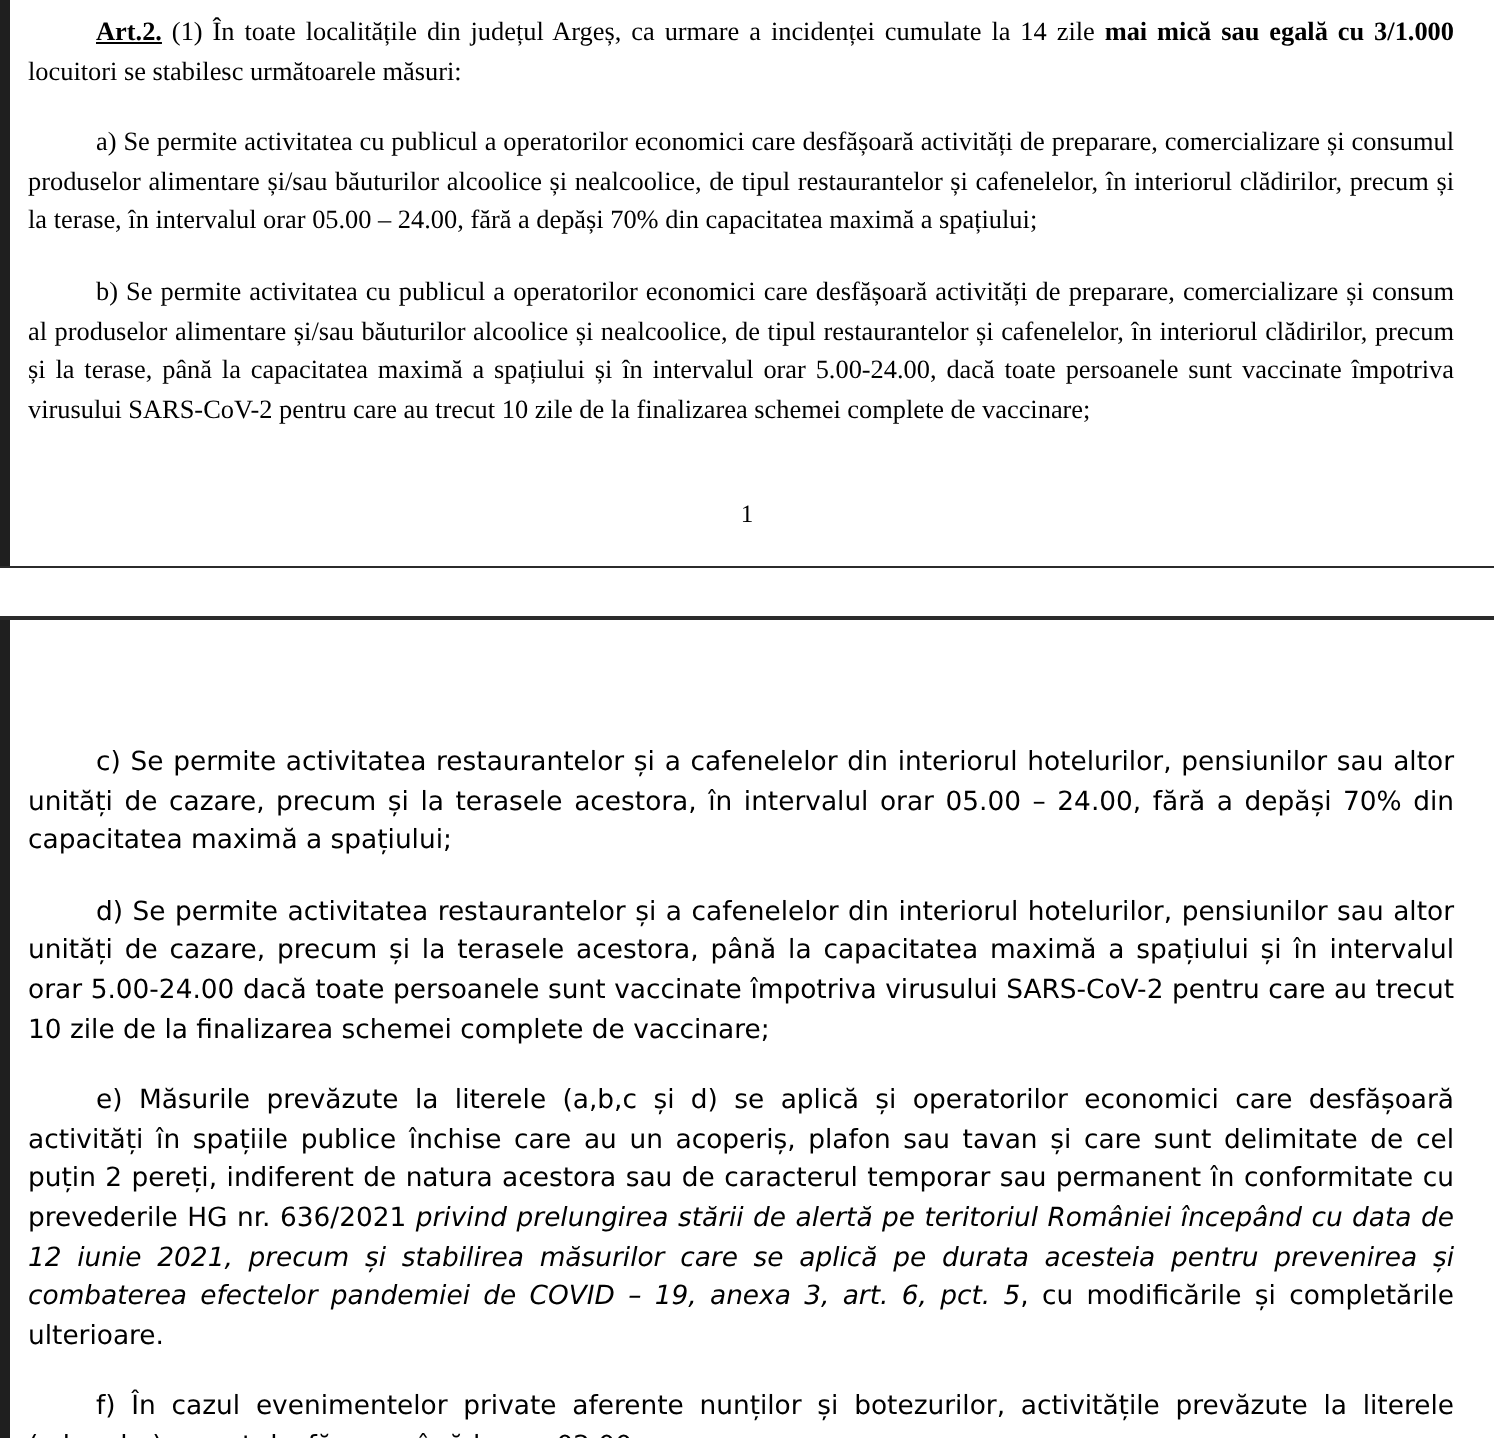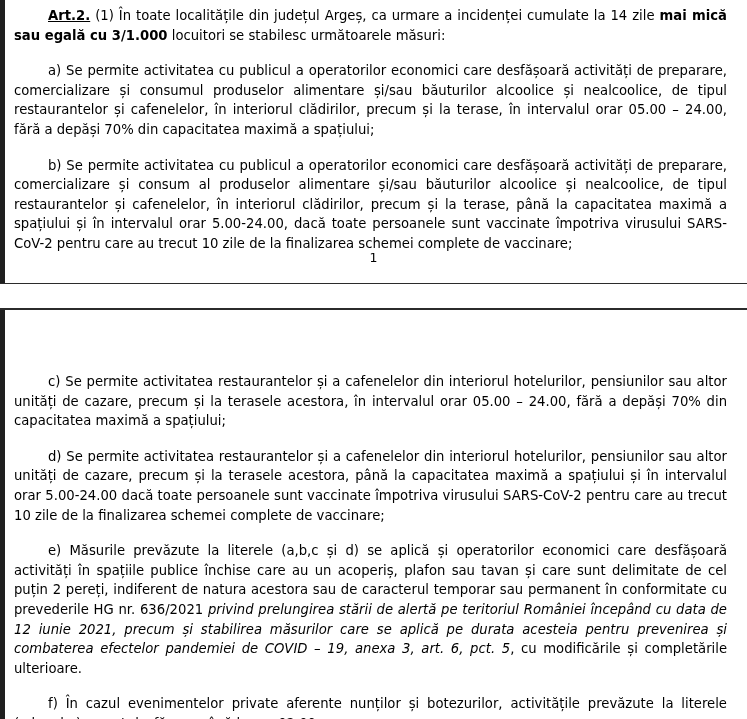--- a/index.html
+++ b/index.html
@@ -26,20 +26,21 @@
     position: absolute;
     left: 0;
     width: 747px;
     background: #ffffff;
     box-sizing: border-box;
   }
   .sheet-top {
     top: 0;
     height: 284px;
     padding: 6px 20px 0 14px;
+    font-family: Liberation Serif, serif;
   }
   .gap-band {
     position: absolute;
     left: 0;
     top: 284px;
     width: 747px;
     height: 26px;
     background: #ffffff;
   }
   .sheet-bottom {

